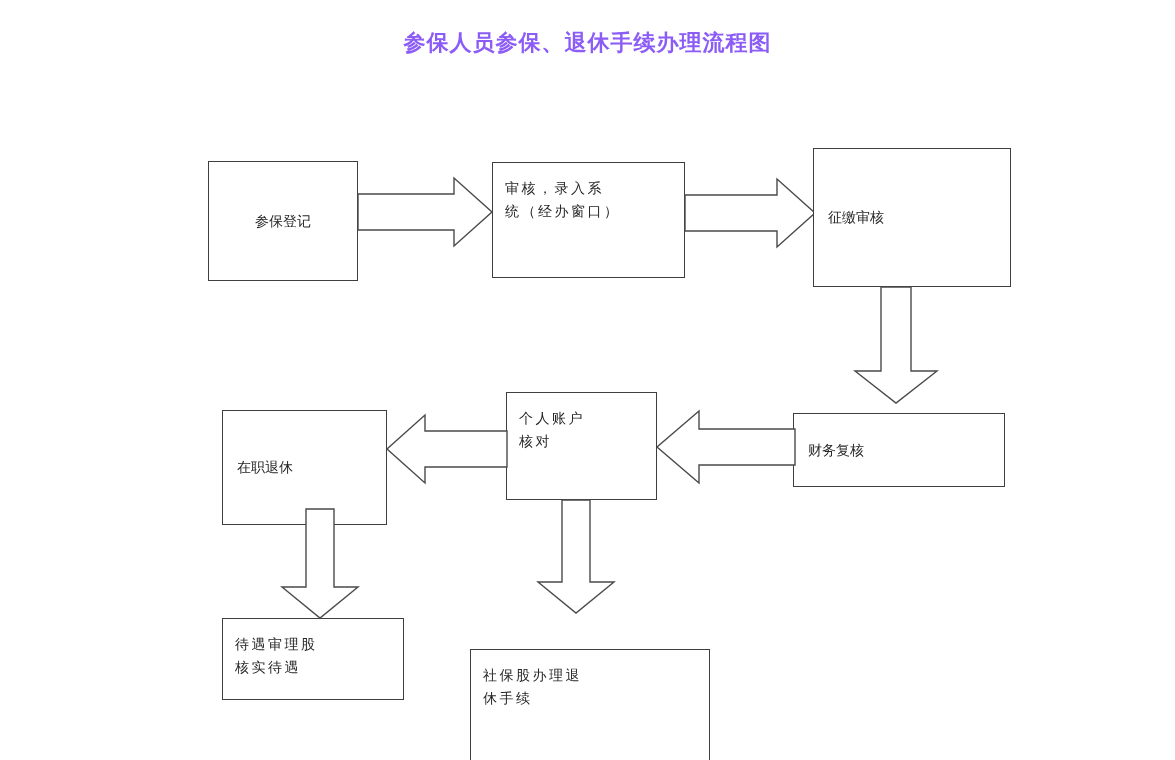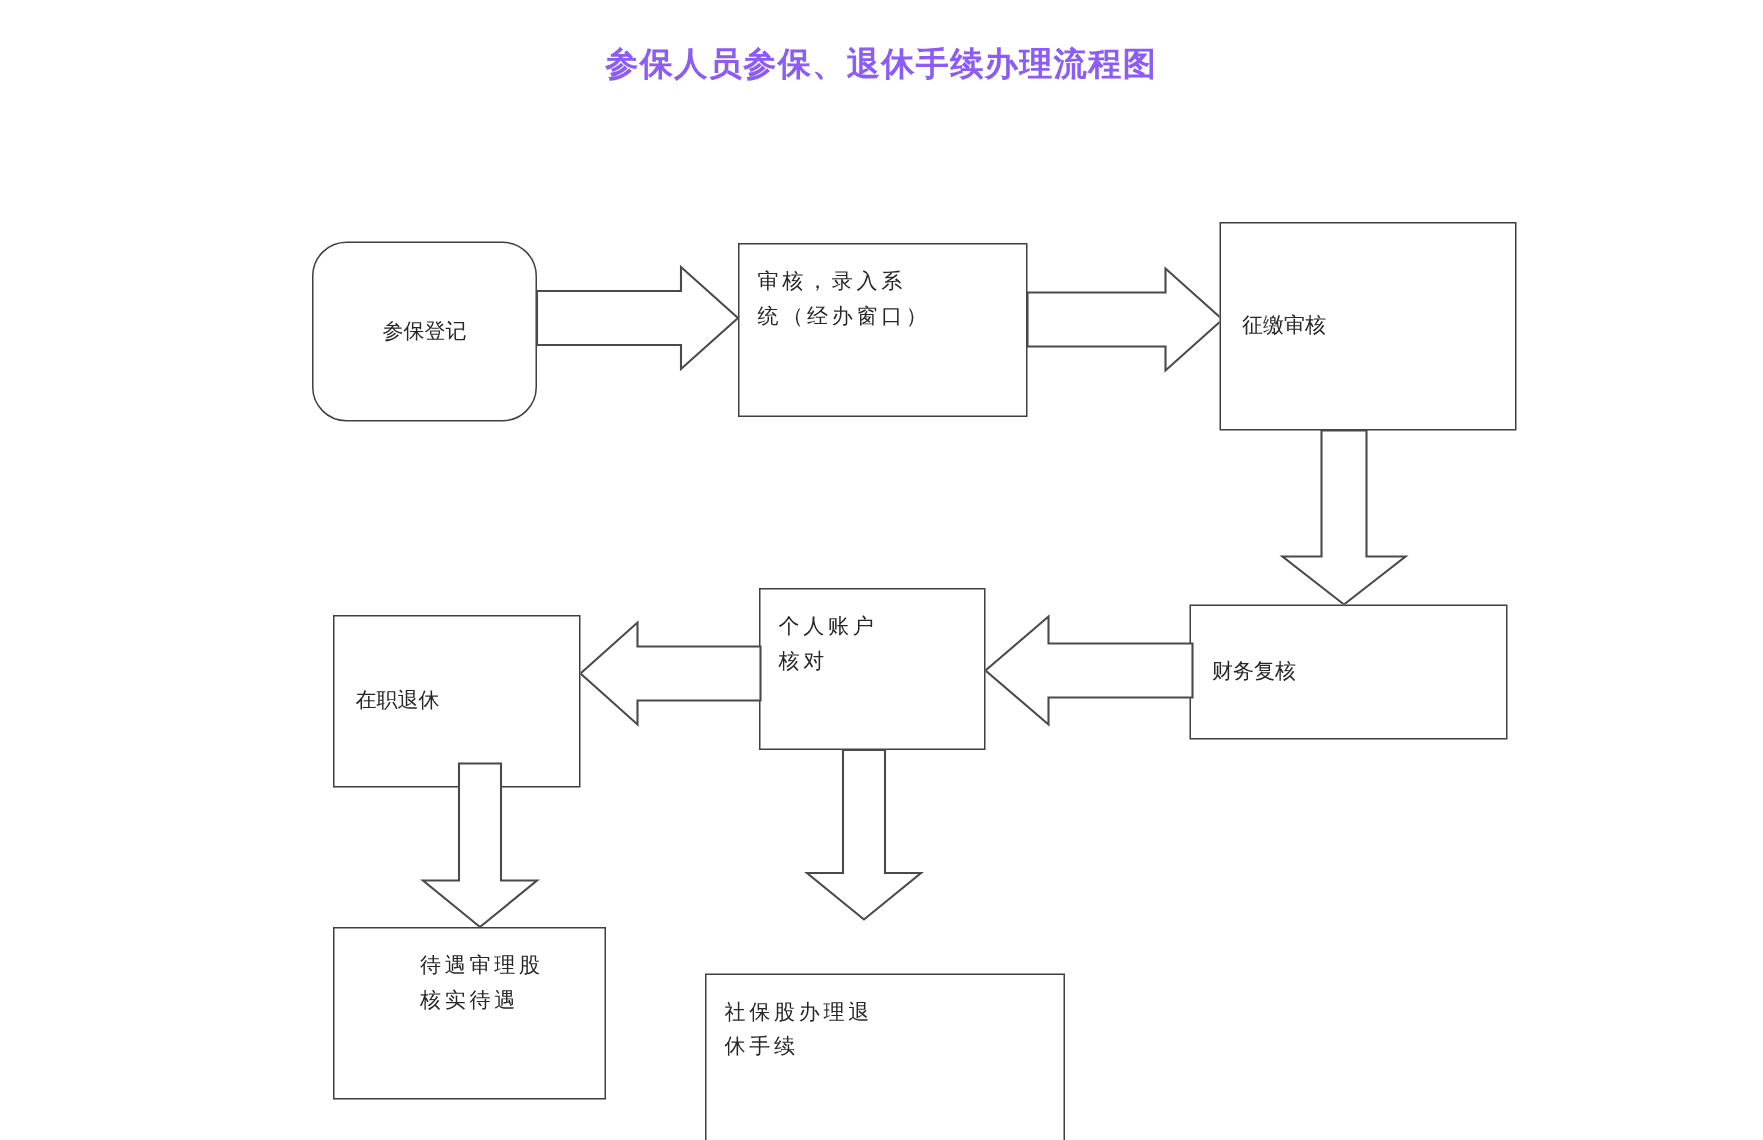--- a/index.html
+++ b/index.html
@@ -79,21 +79,21 @@
     stroke-linejoin: miter;
   }
 </style>
 </head>
 <body>
 
 <div id="canvas">
 
   <div class="title">参保人员参保、退休手续办理流程图</div>
 
-  <div class="node" style="left:208px; top:161px; width:150px; height:120px;border-radius:23px;">
+  <div class="node" style="left:208px; top:161px; width:150px; height:120px;">
     <span class="label">参保登记</span>
   </div>
 
   <div class="arrow" style="left:358px; top:178px;">
     <svg width="136" height="68" viewBox="0 0 136 68">
       <polygon points="0,16 96,16 96,0 134,34 96,68 96,52 0,52"></polygon>
     </svg>
   </div>
 
   <div class="node two-line" style="left:492px; top:162px; width:193px; height:116px;">
@@ -110,21 +110,21 @@
   <div class="node lead-left" style="left:813px; top:148px; width:198px; height:139px;">
     <span class="label">征缴审核</span>
   </div>
 
   <div class="arrow" style="left:855px; top:287px;">
     <svg width="82" height="117" viewBox="0 0 82 117">
       <polygon points="26,0 56,0 56,84 82,84 41,116 0,84 26,84"></polygon>
     </svg>
   </div>
 
-  <div class="node lead-left" style="left:793px; top:403px; width:212px; height:90px;">
+  <div class="node lead-left" style="left:793px; top:413px; width:212px; height:74px;">
     <span class="label">财务复核</span>
   </div>
 
   <div class="arrow" style="left:657px; top:411px;">
     <svg width="138" height="72" viewBox="0 0 138 72">
       <polygon points="138,18 42,18 42,0 0,36 42,72 42,54 138,54"></polygon>
     </svg>
   </div>
 
   <div class="node two-line" style="left:506px; top:392px; width:151px; height:108px;">
@@ -147,21 +147,21 @@
       <polygon points="24,0 52,0 52,78 76,78 38,109 0,78 24,78"></polygon>
     </svg>
   </div>
 
   <div class="arrow" style="left:538px; top:500px;">
     <svg width="76" height="114" viewBox="0 0 76 114">
       <polygon points="24,0 52,0 52,82 76,82 38,113 0,82 24,82"></polygon>
     </svg>
   </div>
 
-  <div class="node two-line" style="left:222px; top:618px; width:182px; height:115px;padding-left:45px;">
+  <div class="node two-line" style="left:222px; top:618px; width:182px; height:82px;">
     <span class="label">待遇审理股
 核实待遇</span>
   </div>
 
   <div class="node two-line" style="left:470px; top:613px; width:240px; height:115px;margin-top:36px;">
     <span class="label">社保股办理退
 休手续</span>
   </div>
 
 </div>

